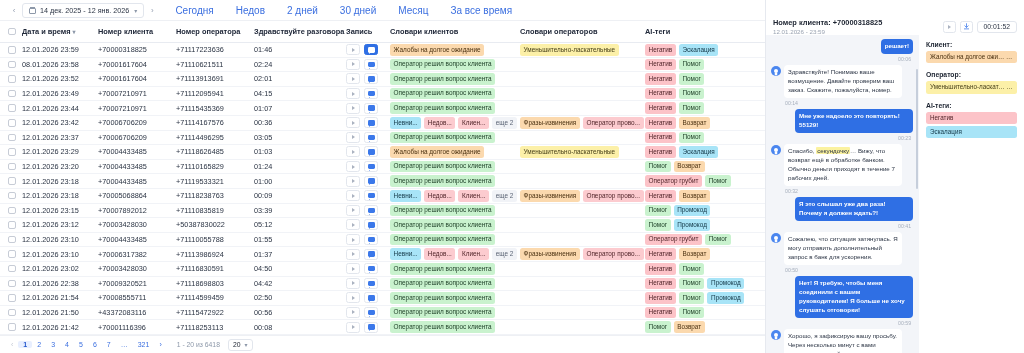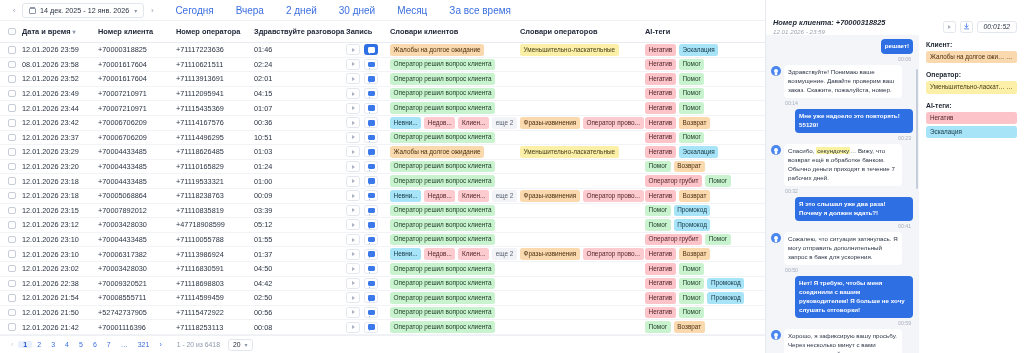--- a/index.html
+++ b/index.html
@@ -123,21 +123,21 @@
     margin-left: 8px; border:1px solid #e2e6ed; border-radius:3px; height:12px;
     display:flex; align-items:center; padding: 0 4px; gap:3px; font-size:6.8px; cursor:pointer;
   }
 
   
   .right {
     width: 259px; height:353px; border-left:1px solid #e6e9ef;
     display:flex; flex-direction:column; background:#fff;
   }
   .rp-head {
-    flex: 0 0 24px; display:flex; align-items:center; padding: 18px 7px 0 7px; gap:4px;font-style:italic;
+    flex: 0 0 24px; display:flex; align-items:center; padding: 18px 7px 0 7px; gap:4px;
   }
   .rp-title { font-size:7.4px; font-weight:700; color:#1c2330; }
   .rp-title b { font-weight:700; }
   .rp-sub { font-size:6.2px; color:#9aa3b2; margin-top:1px; }
   .rp-head-left { flex:1 1 auto; }
   .rp-btn {
     width:13px;height:12px;border:1px solid #e2e6ed;border-radius:2.5px;background:#fff;
     display:flex;align-items:center;justify-content:center;cursor:pointer;
   }
   .rp-btn i { width:0;height:0;border-left:3.2px solid #aab2c0;border-top:2.4px solid transparent;border-bottom:2.4px solid transparent;}
@@ -192,21 +192,21 @@
     <div class="toolbar">
       <div class="tb-arrow">‹</div>
       <div class="daterange">
         <span class="cal-ico"></span>
         <span>14 дек. 2025 - 12 янв. 2026</span>
         <span class="caret">▾</span>
       </div>
       <div class="tb-arrow">›</div>
       <div class="quick">
         <span>Сегодня</span>
-        <span>Вчера</span>
+        <span>Недов</span>
         <span>2 дней</span>
         <span>30 дней</span>
         <span>Месяц</span>
         <span>За все время</span>
       </div>
     </div>
 
     <div class="table-wrap">
       <table class="grid">
         <colgroup>
@@ -368,21 +368,21 @@
     <td><span class="chip c-orange">Фразы-извинения</span><span class="chip c-pink">Оператор прово...</span></td>
     <td><span class="chip c-red">Негатив</span><span class="chip c-peach">Возврат</span></td>
   </tr>
   <tr>
     <td>
                 <span class="chk"></span>
               </td>
     <td>12.01.2026 23:37</td>
     <td>+70006706209</td>
     <td>+71114496295</td>
-    <td>10:51</td>
+    <td>03:05</td>
     <td>
       <span class="rec-cell">
         <span class="btn-play">
                     <i></i>
                   </span>
         <span class="btn-chat ">
                     <span class="bubble-ico"></span>
                   </span>
       </span>
     </td>
@@ -499,21 +499,21 @@
     <td><span class="chip c-green">Оператор решил вопрос клиента</span></td>
     <td></td>
     <td><span class="chip c-green">Помог</span><span class="chip c-blue">Промокод</span></td>
   </tr>
   <tr>
     <td>
                 <span class="chk"></span>
               </td>
     <td>12.01.2026 23:12</td>
     <td>+70003428030</td>
-    <td>+47718908599</td>
+    <td>+50387830022</td>
     <td>05:12</td>
     <td>
       <span class="rec-cell">
         <span class="btn-play">
                     <i></i>
                   </span>
         <span class="btn-chat ">
                     <span class="bubble-ico"></span>
                   </span>
       </span>
@@ -630,21 +630,21 @@
     </td>
     <td><span class="chip c-green">Оператор решил вопрос клиента</span></td>
     <td></td>
     <td><span class="chip c-red">Негатив</span><span class="chip c-green">Помог</span><span class="chip c-blue">Промокод</span></td>
   </tr>
   <tr>
     <td>
                 <span class="chk"></span>
               </td>
     <td>12.01.2026 21:50</td>
-    <td>+52742737905</td>
+    <td>+43372083116</td>
     <td>+71115472922</td>
     <td>00:56</td>
     <td>
       <span class="rec-cell">
         <span class="btn-play">
                     <i></i>
                   </span>
         <span class="btn-chat ">
                     <span class="bubble-ico"></span>
                   </span>

